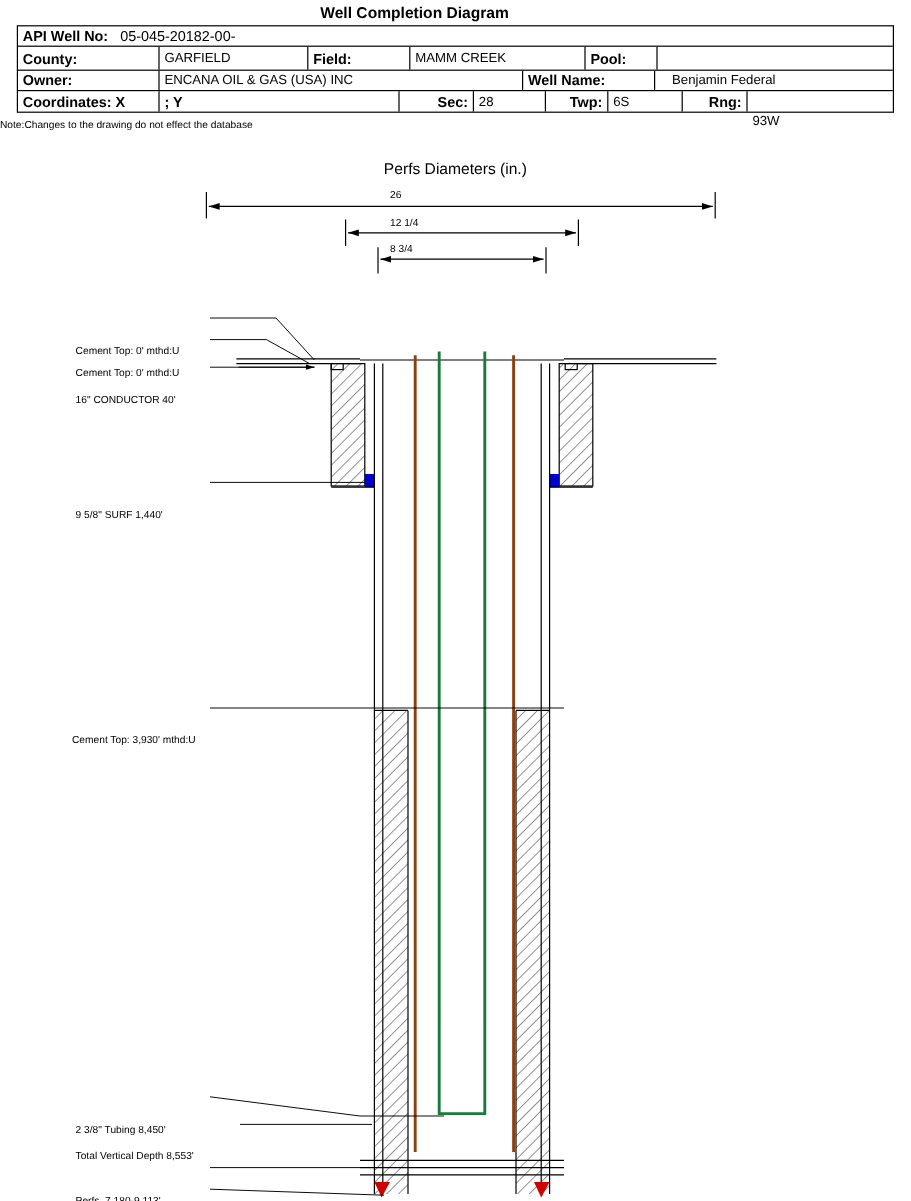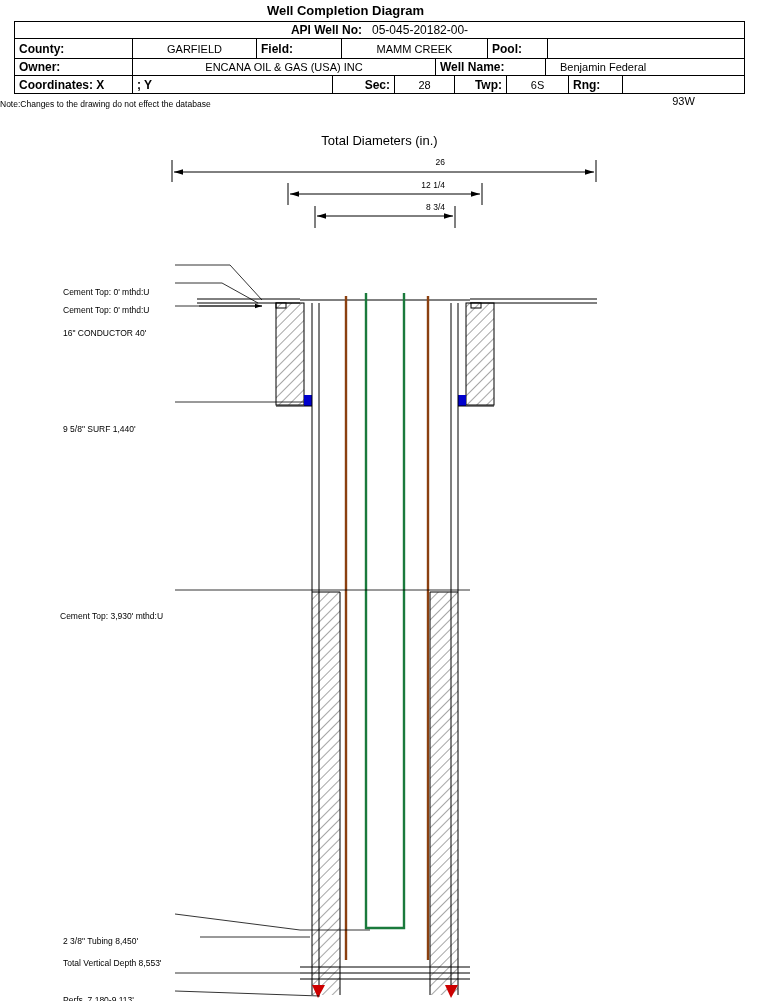--- a/index.html
+++ b/index.html
@@ -47,41 +47,41 @@
     height: 100%;
     display: flex;
     align-items: center;
     padding: 0 4px;
     overflow: hidden;
     white-space: nowrap;
   }
   .cell.b { border-right: 1.5px solid #000; }
   .lbl { font-weight: bold; font-size: 12px; }
   .val { font-size: 11px; }
-  .c { justify-content: center; }
+  .c { }
   .note {
     position: absolute;
     top: 99px;
     left: 0;
     width: 759px;
     font-size: 8.5px;
   }
   
   .bore-title {
     position: absolute;
     top: 133px;
     left: 0;
     width: 759px;
     text-align: center;
     font-size: 13px;
   }
   .dimtxt {
     position: absolute;
     font-size: 8.5px;
-    text-align: right;
+    text-align: left;
   }
   
   #diagram {
     position: absolute;
     top: 0;
     left: 0;
   }
   .anno {
     position: absolute;
     font-size: 8.5px;
@@ -151,32 +151,32 @@
     </div>
     <div class="cell b c" style="width:60px;">
       <span class="val">28</span>
     </div>
     <div class="cell b" style="width:52px;justify-content:flex-end;">
       <span class="lbl">Twp:</span>
     </div>
     <div class="cell b c" style="width:62px;">
       <span class="val">6S</span>
     </div>
-    <div class="cell b" style="width:54px;">
+    <div class="cell b" style="width:54px;justify-content:flex-end;">
       <span class="lbl">Rng:</span>
     </div>
     <div class="cell c" style="flex:1;margin-top:32px;">
       <span class="val">93W</span>
     </div>
   </div>
 </div>
 
 <div class="note">Note:Changes to the drawing do not effect the database</div>
 
-<div class="bore-title">Total Diameters (in.)</div>
+<div class="bore-title">Perfs Diameters (in.)</div>
 
 <div class="dimtxt" style="top:157px;left:325px;width:120px;">26</div>
 <div class="dimtxt" style="top:180px;left:325px;width:120px;">12 1/4</div>
 <div class="dimtxt" style="top:202px;left:325px;width:120px;">8 3/4</div>
 
 <div class="anno" style="top:259px;left:63px;">Cement Top: 0' mthd:U</div>
 <div class="anno" style="top:277px;left:63px;">Cement Top: 0' mthd:U</div>
 <div class="anno" style="top:300px;left:63px;">16" CONDUCTOR  40'</div>
 <div class="anno" style="top:396px;left:63px;">9 5/8" SURF      1,440'</div>
 <div class="anno" style="top:583px;left:60px;">Cement Top: 3,930' mthd:U</div>

